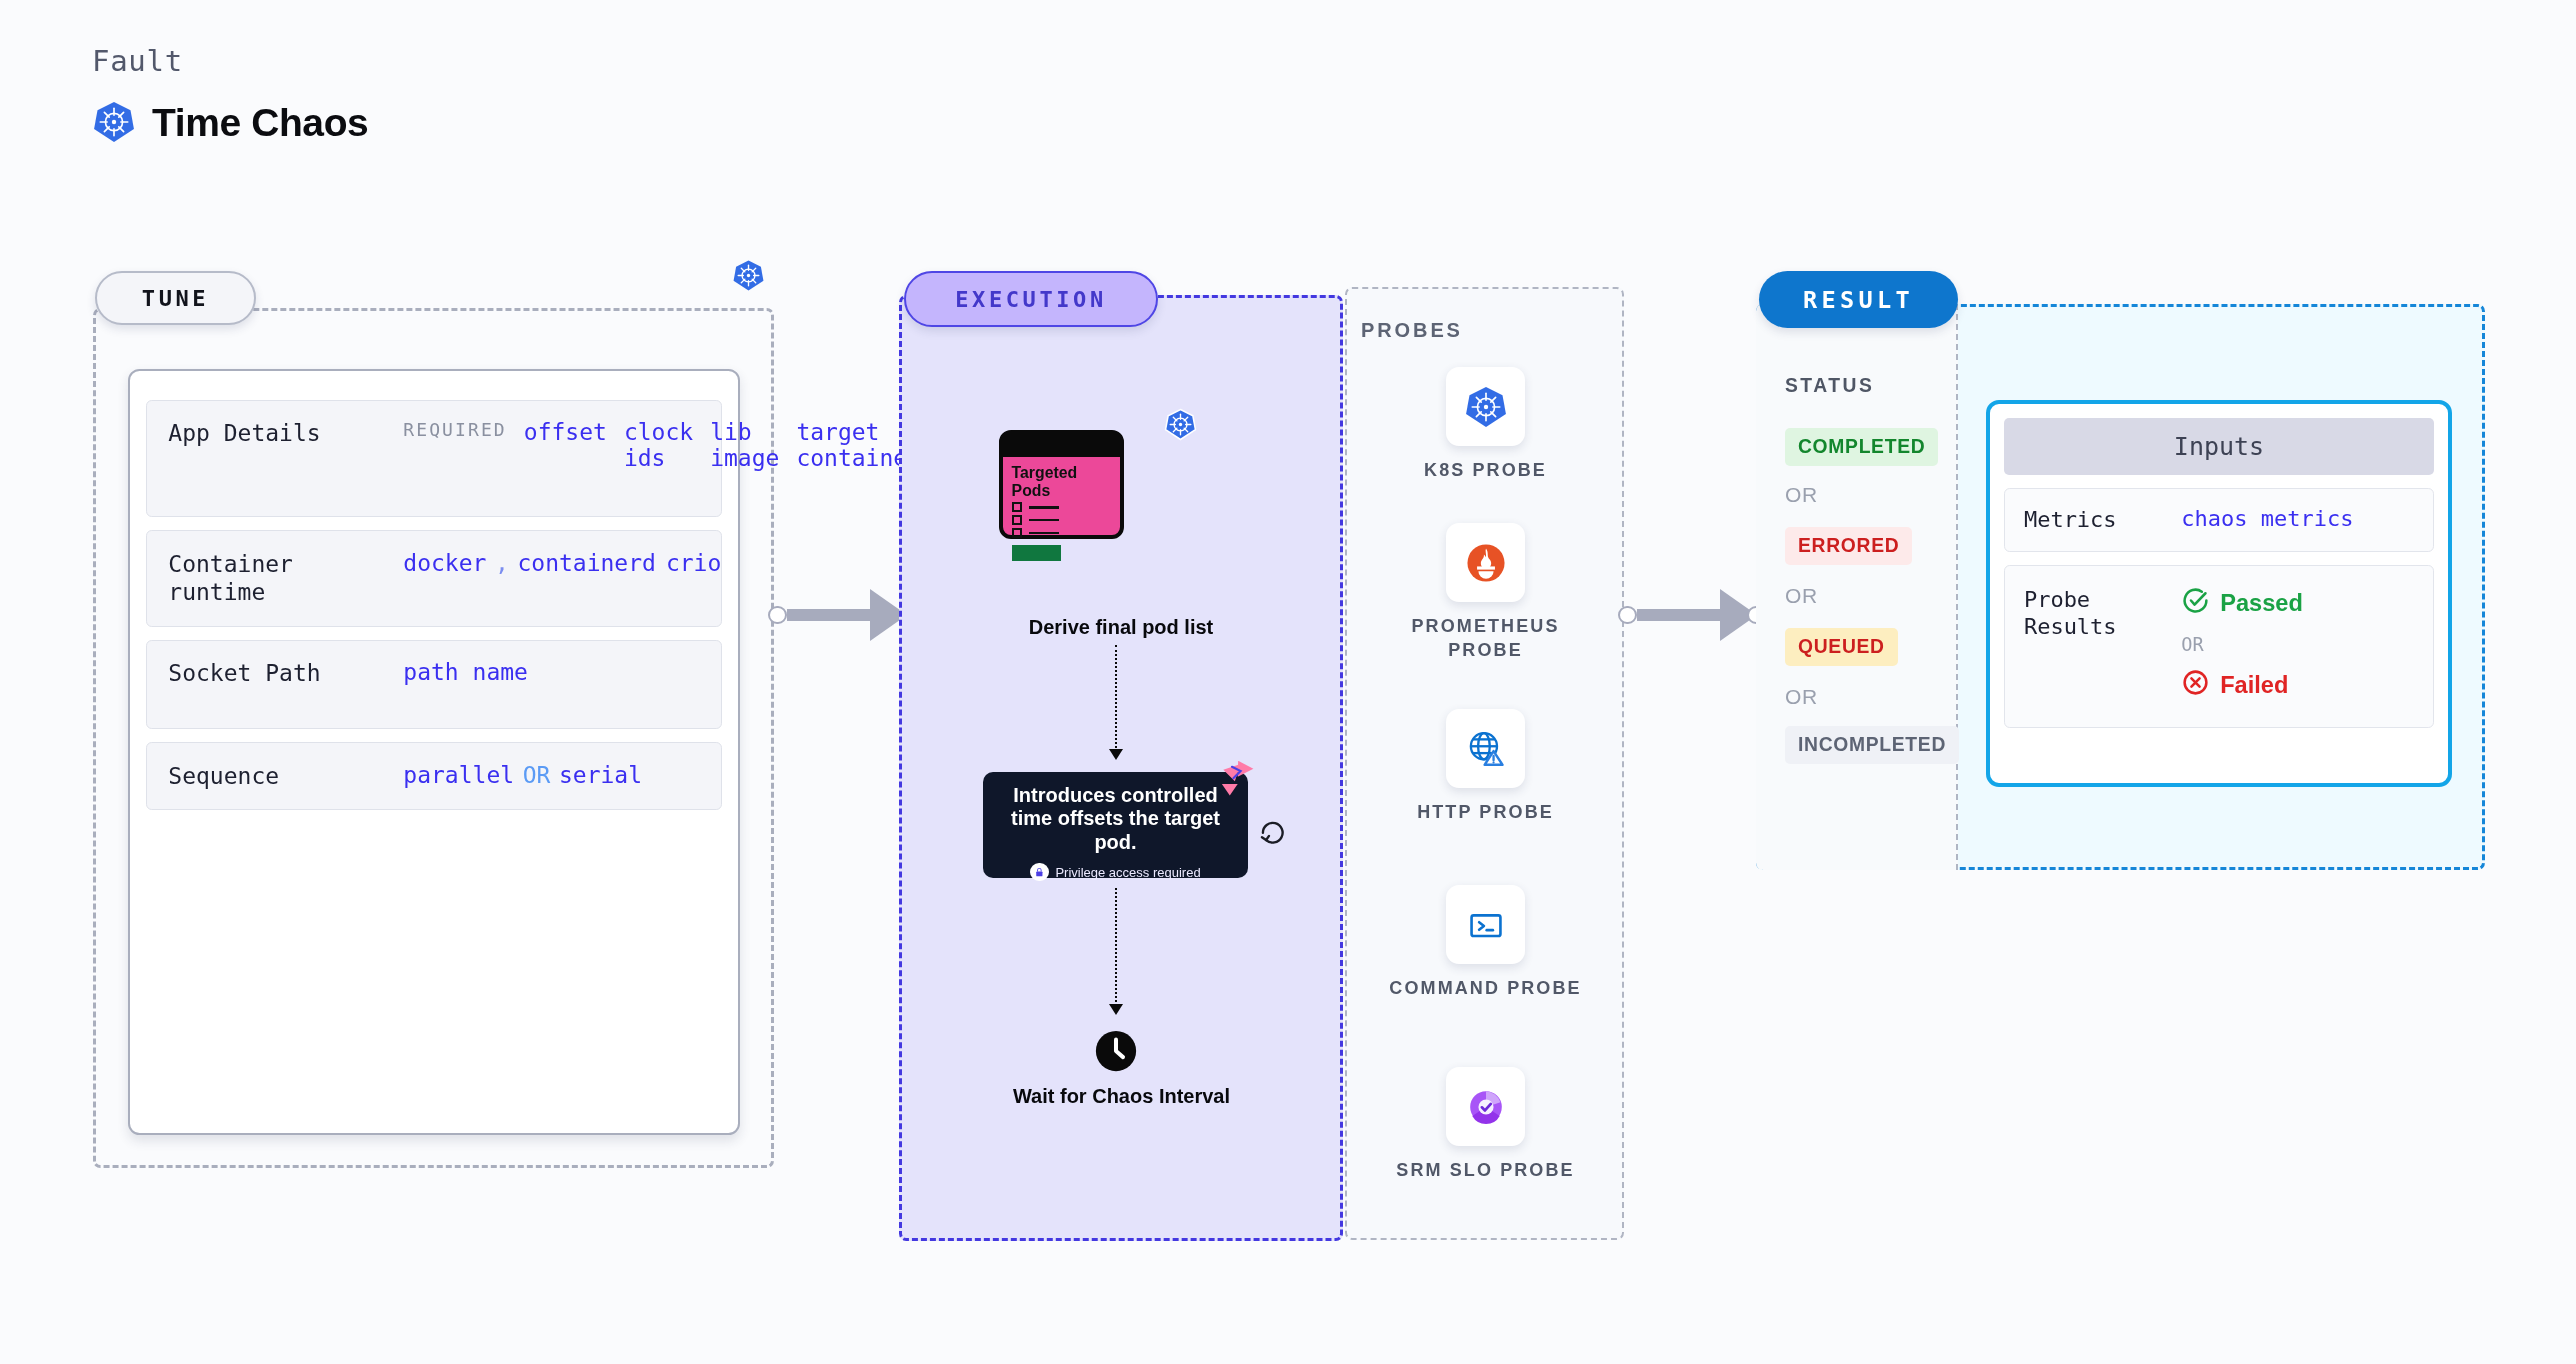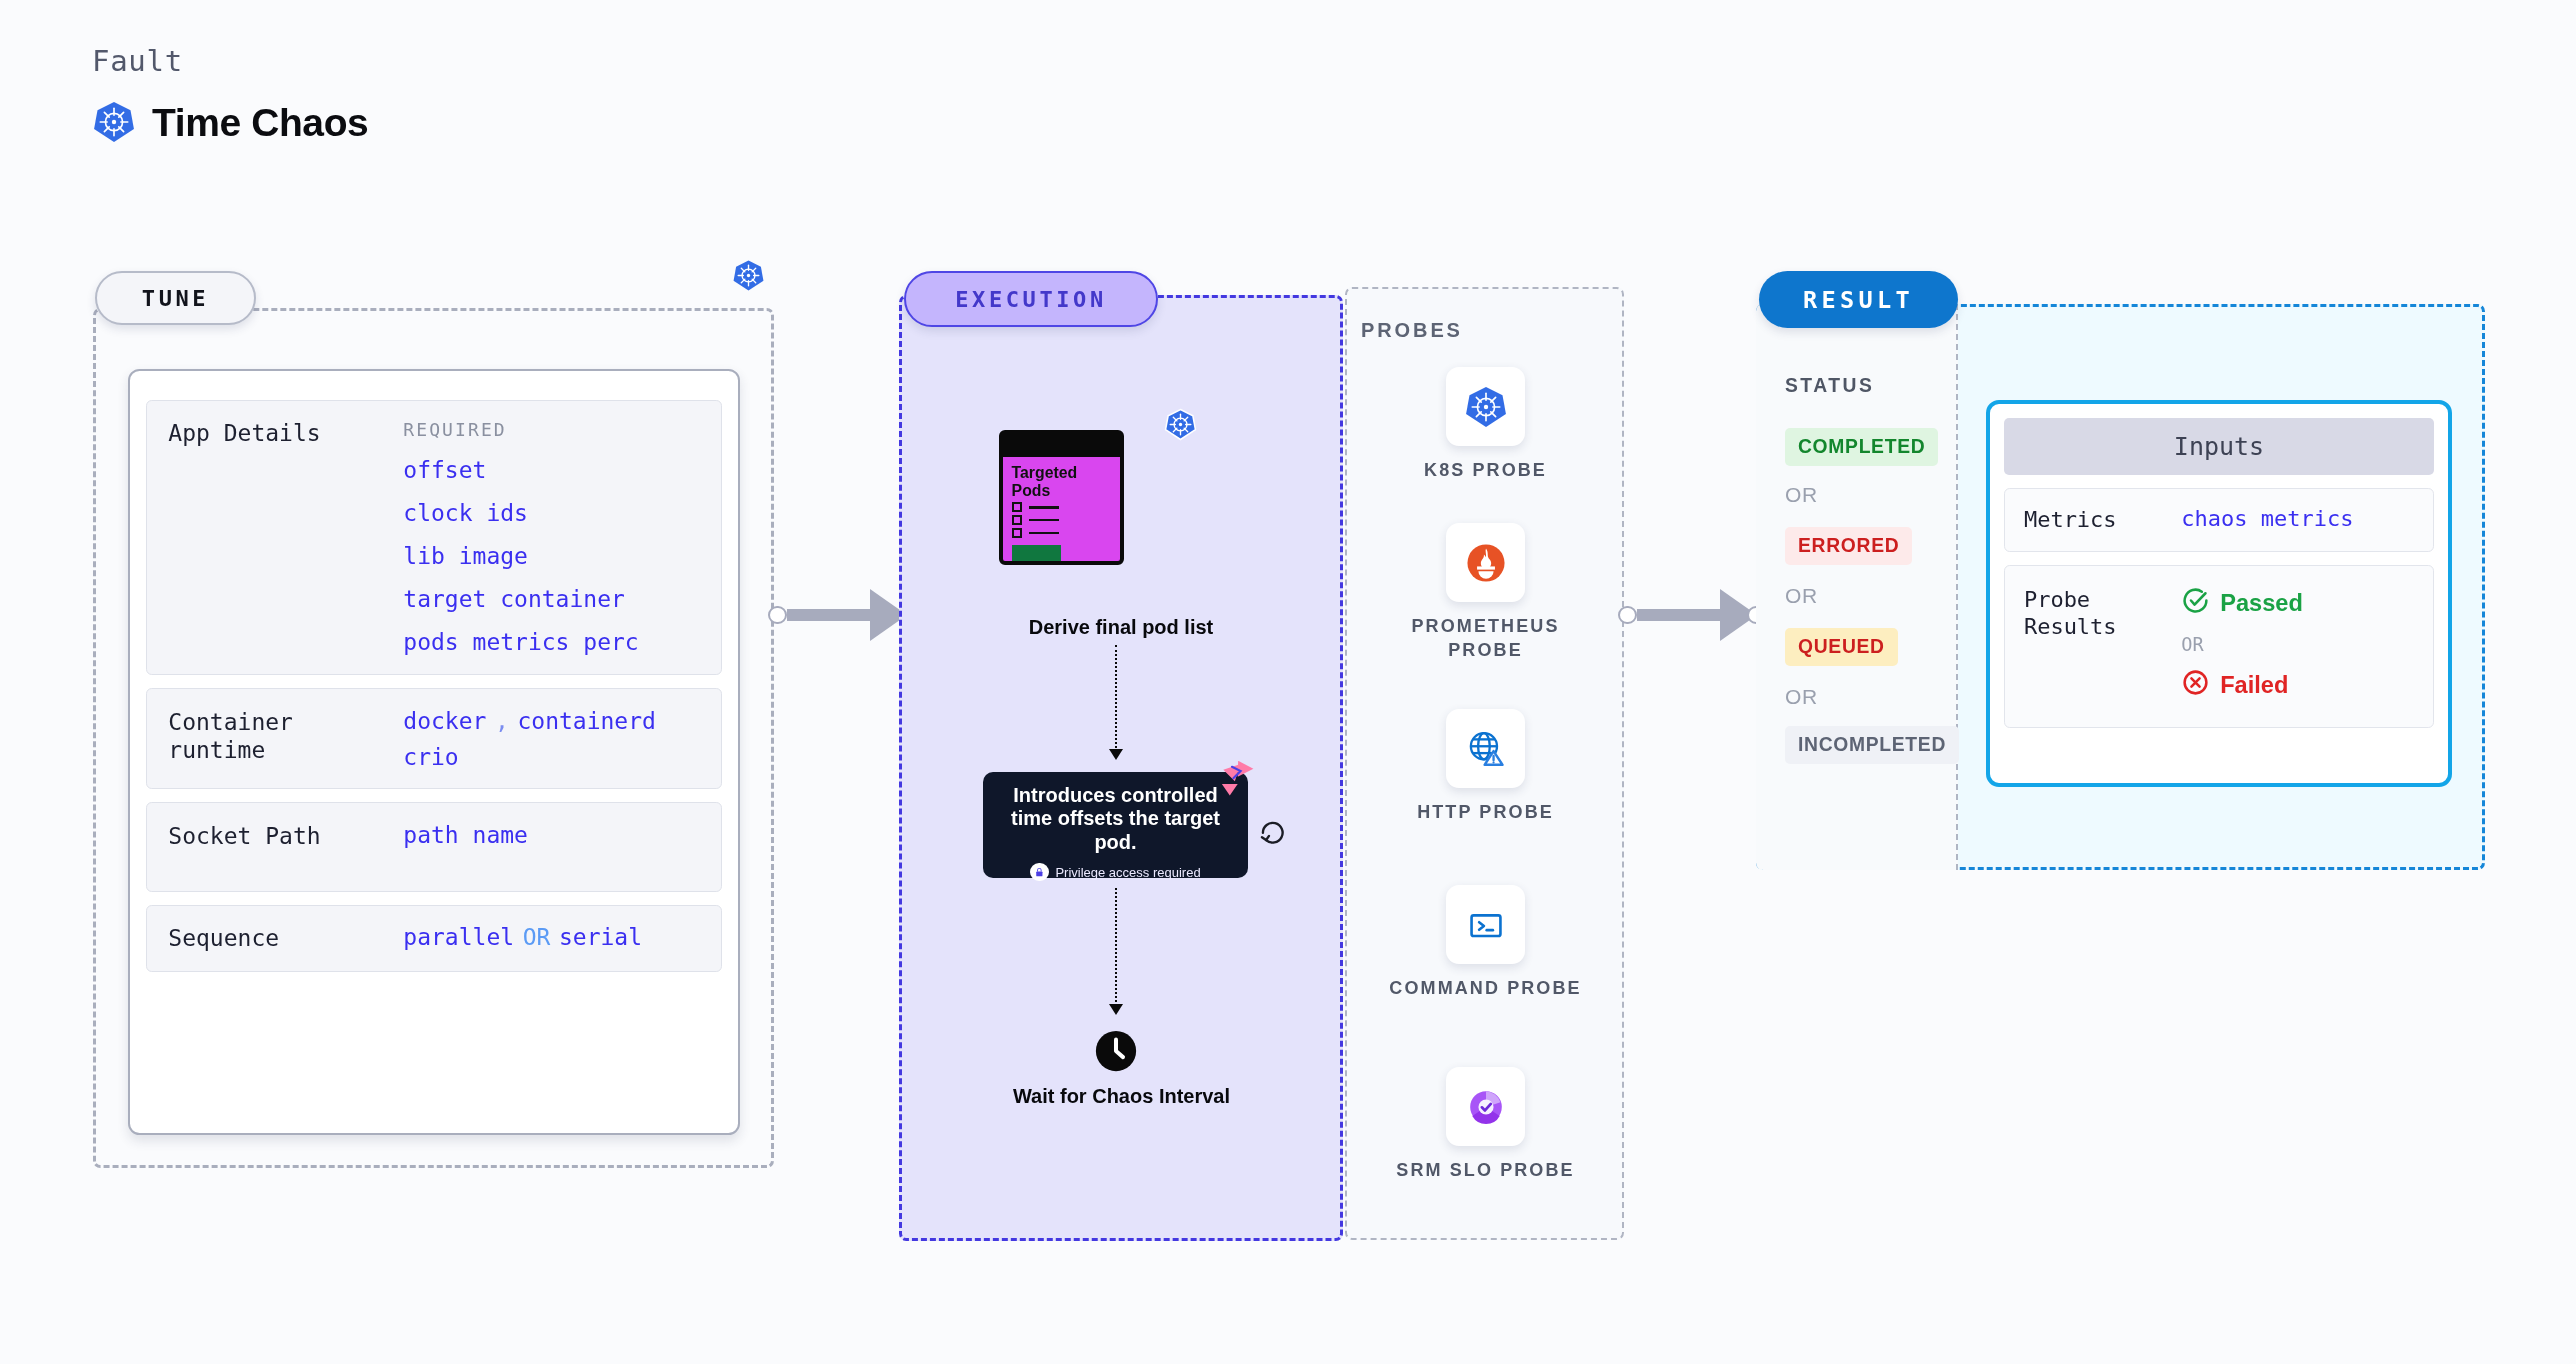--- a/index.html
+++ b/index.html
@@ -92,36 +92,36 @@
     font-weight: 700; color: #2c3041;
   }
   .ui-row {
     margin-top: 13px; background: #f4f5f9; border: 1.4px solid #dfe2ea;
     border-radius: 5.7px; padding: 18.6px 21.5px; display: flex; gap: 13px;
   }
   .ui-label {
     font-family: "DejaVu Sans Mono", monospace; font-size: 23px;
     color: #1d2030; width: 222px; flex: none; line-height: 1.25;
   }
-  .ui-values { display: flex; flex-direction: column; gap: 17px; }
+  .ui-values { display: flex; flex-direction: row; gap: 17px; }
   .ui-required {
     font-family: "DejaVu Sans Mono", monospace; font-size: 18px;
     letter-spacing: 2.1px; color: #8a90a0;
   }
   .ui-val {
     font-family: "DejaVu Sans Mono", monospace; font-size: 23px;
     color: #3a2ff0;
   }
   .sep { color: #7b8df0; }
   .or-inline { color: #5b9bf5; }
 
   
   #pods-doc {
-    position: absolute; left: 999px; top: 430px; width: 125px; height: 135px;
-    background: #d946ef; border: 4.3px solid #0a0a0a; border-radius: 6px;
+    position: absolute; left: 999px; top: 430px; width: 125px; height: 109px;
+    background: #ec4899; border: 4.3px solid #0a0a0a; border-radius: 12px;
   }
   #pods-doc-bar { height: 23px; background: #0a0a0a; }
   #pods-doc-title {
     font-size: 15.8px; font-weight: 700; color: #111; line-height: 1.12;
     padding: 7.2px 0 0 8.6px;
   }
   .doc-line { display: flex; align-items: center; gap: 7.2px; padding: 2.9px 0 0 8.6px; }
   .doc-box { width: 10px; height: 10px; border: 2.1px solid #111; }
   .doc-dash { width: 30px; height: 2.1px; background: #111; }
   #doc-green { width: 49px; height: 15.8px; background: #10773f; margin: 7.2px 0 0 8.6px; }

